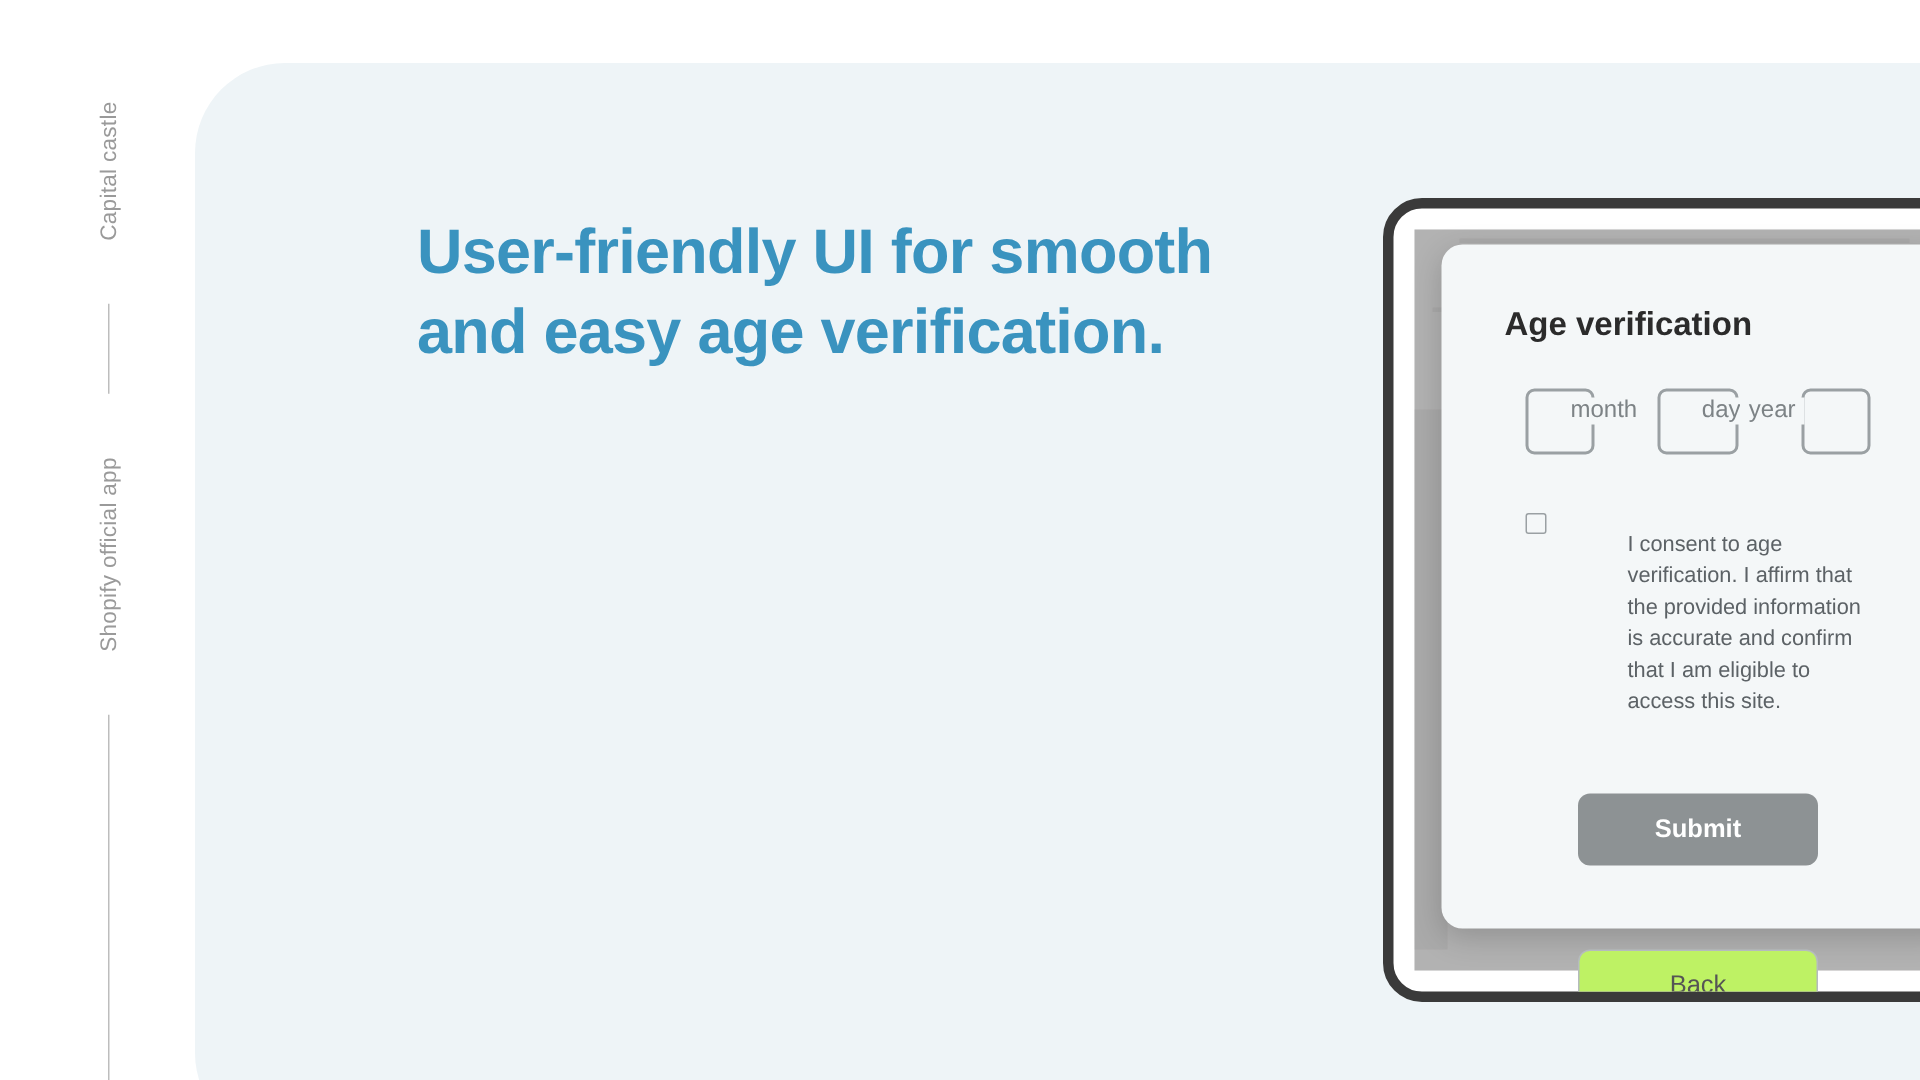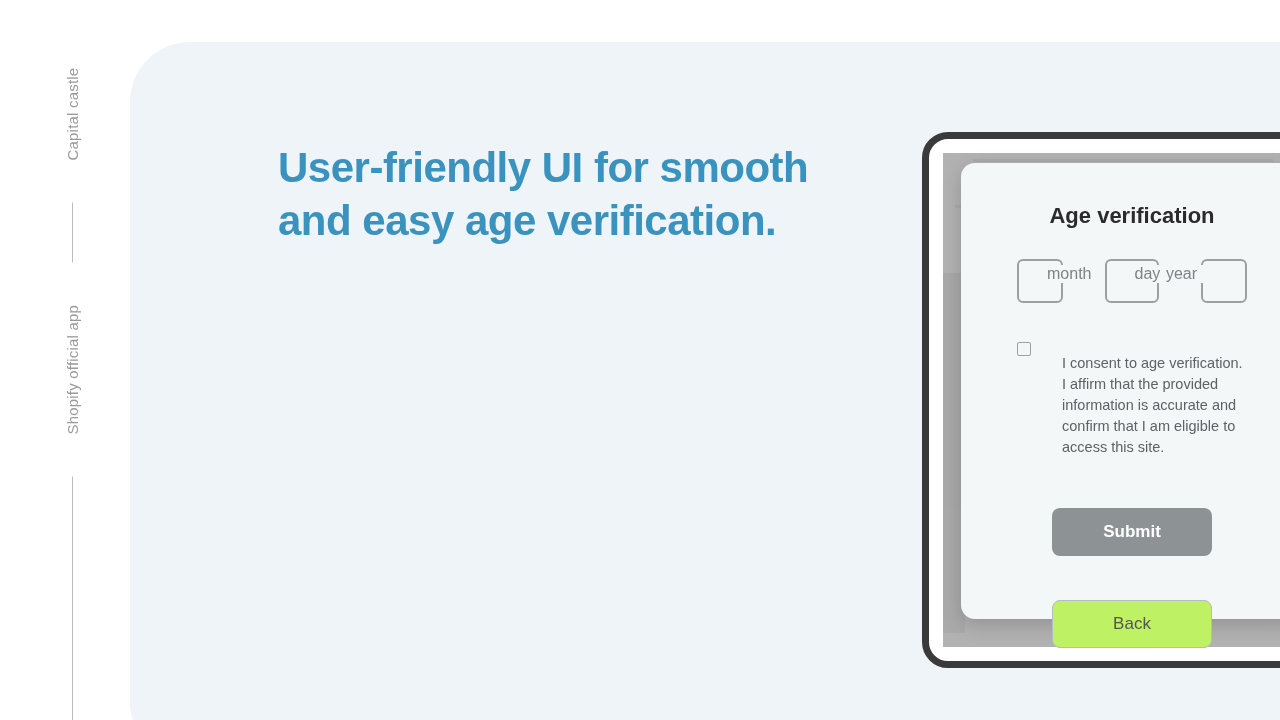--- a/index.html
+++ b/index.html
@@ -96,21 +96,20 @@
       left: 18px;
       right: 12px;
       top: 10px;
       bottom: 28px;
       background: #f4f7f8;
       border-radius: 14px;
       padding: 26px 28px 22px 28px;
       box-shadow: 0 6px 20px rgba(0,0,0,0.18);
     }
     .modal-title {
-      text-align: center;
       font-size: 22px;
       font-weight: 800;
       color: #2b2b2b;
       margin-bottom: 16px;
     }
     .modal-desc {
       color: #8a8f92;
       font-size: 15px;
       line-height: 1.45;
       margin-bottom: 28px;
@@ -125,35 +124,35 @@
       position: absolute;
       top: -10px;
       left: 8px;
       background: #f4f7f8;
       padding: 0 6px;
       font-size: 16px;
       color: #7d8386;
     }
     .dob-field.year .dob-legend { right: 28px; left: auto; }
 
-    .consent { display: flex; gap: 3px; margin-bottom: 22px; }
+    .consent { display: flex; gap: 26px; margin-bottom: 22px; }
     .consent-box {
       width: 14px; height: 14px;
       border: 1.5px solid #9aa0a3;
       border-radius: 2px;
       margin-top: 3px;
       flex-shrink: 0;
     }
     .consent-text {
       color: #5c6266;
       font-size: 14.5px;
       line-height: 1.45;
     }
 
-    .btn-stack { display: flex; flex-direction: column; align-items: center; gap: 16px; }
+    .btn-stack { display: flex; flex-direction: column; align-items: center; gap: 28px; }
     .btn {
       width: 160px;
       height: 48px;
       border-radius: 8px;
       font-size: 17px;
       display: flex;
       align-items: center;
       justify-content: center;
     }
     .btn.primary { background: #8d9294; color: #fff; font-weight: 700; }

